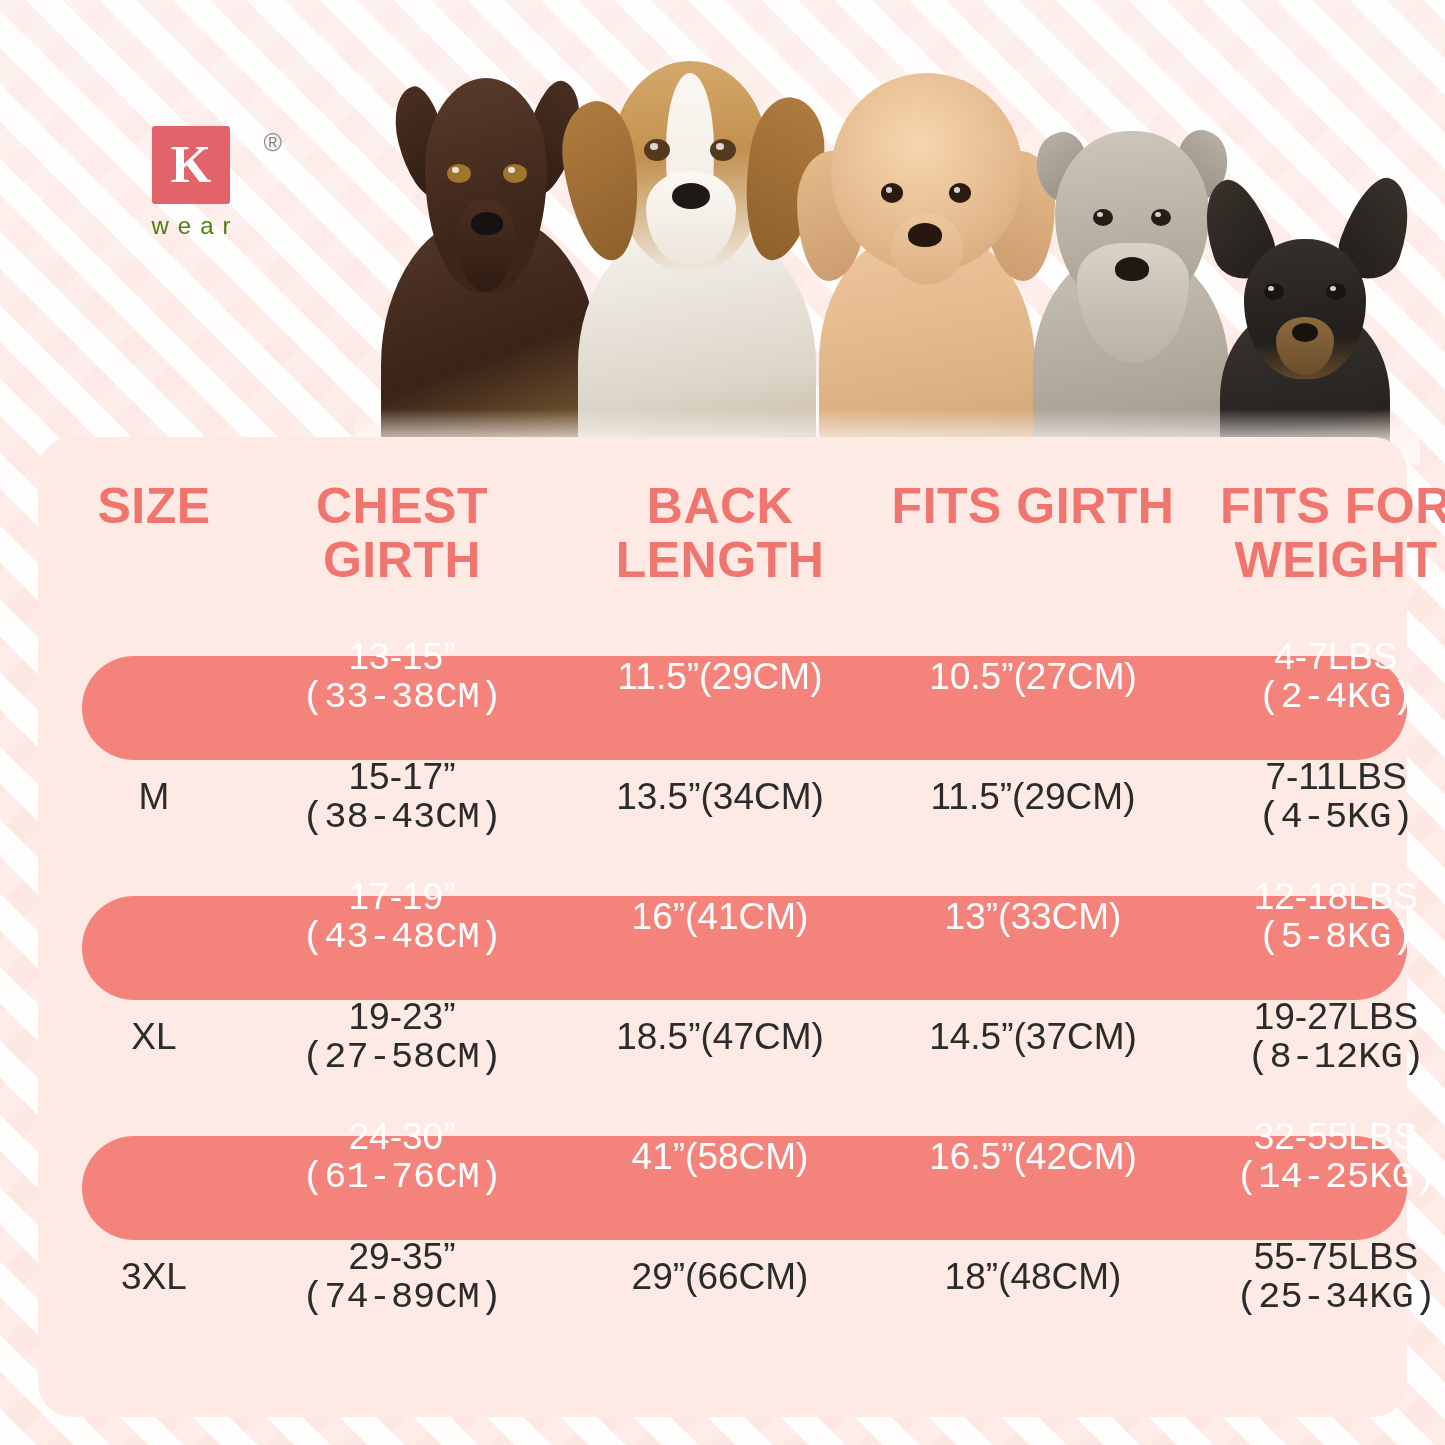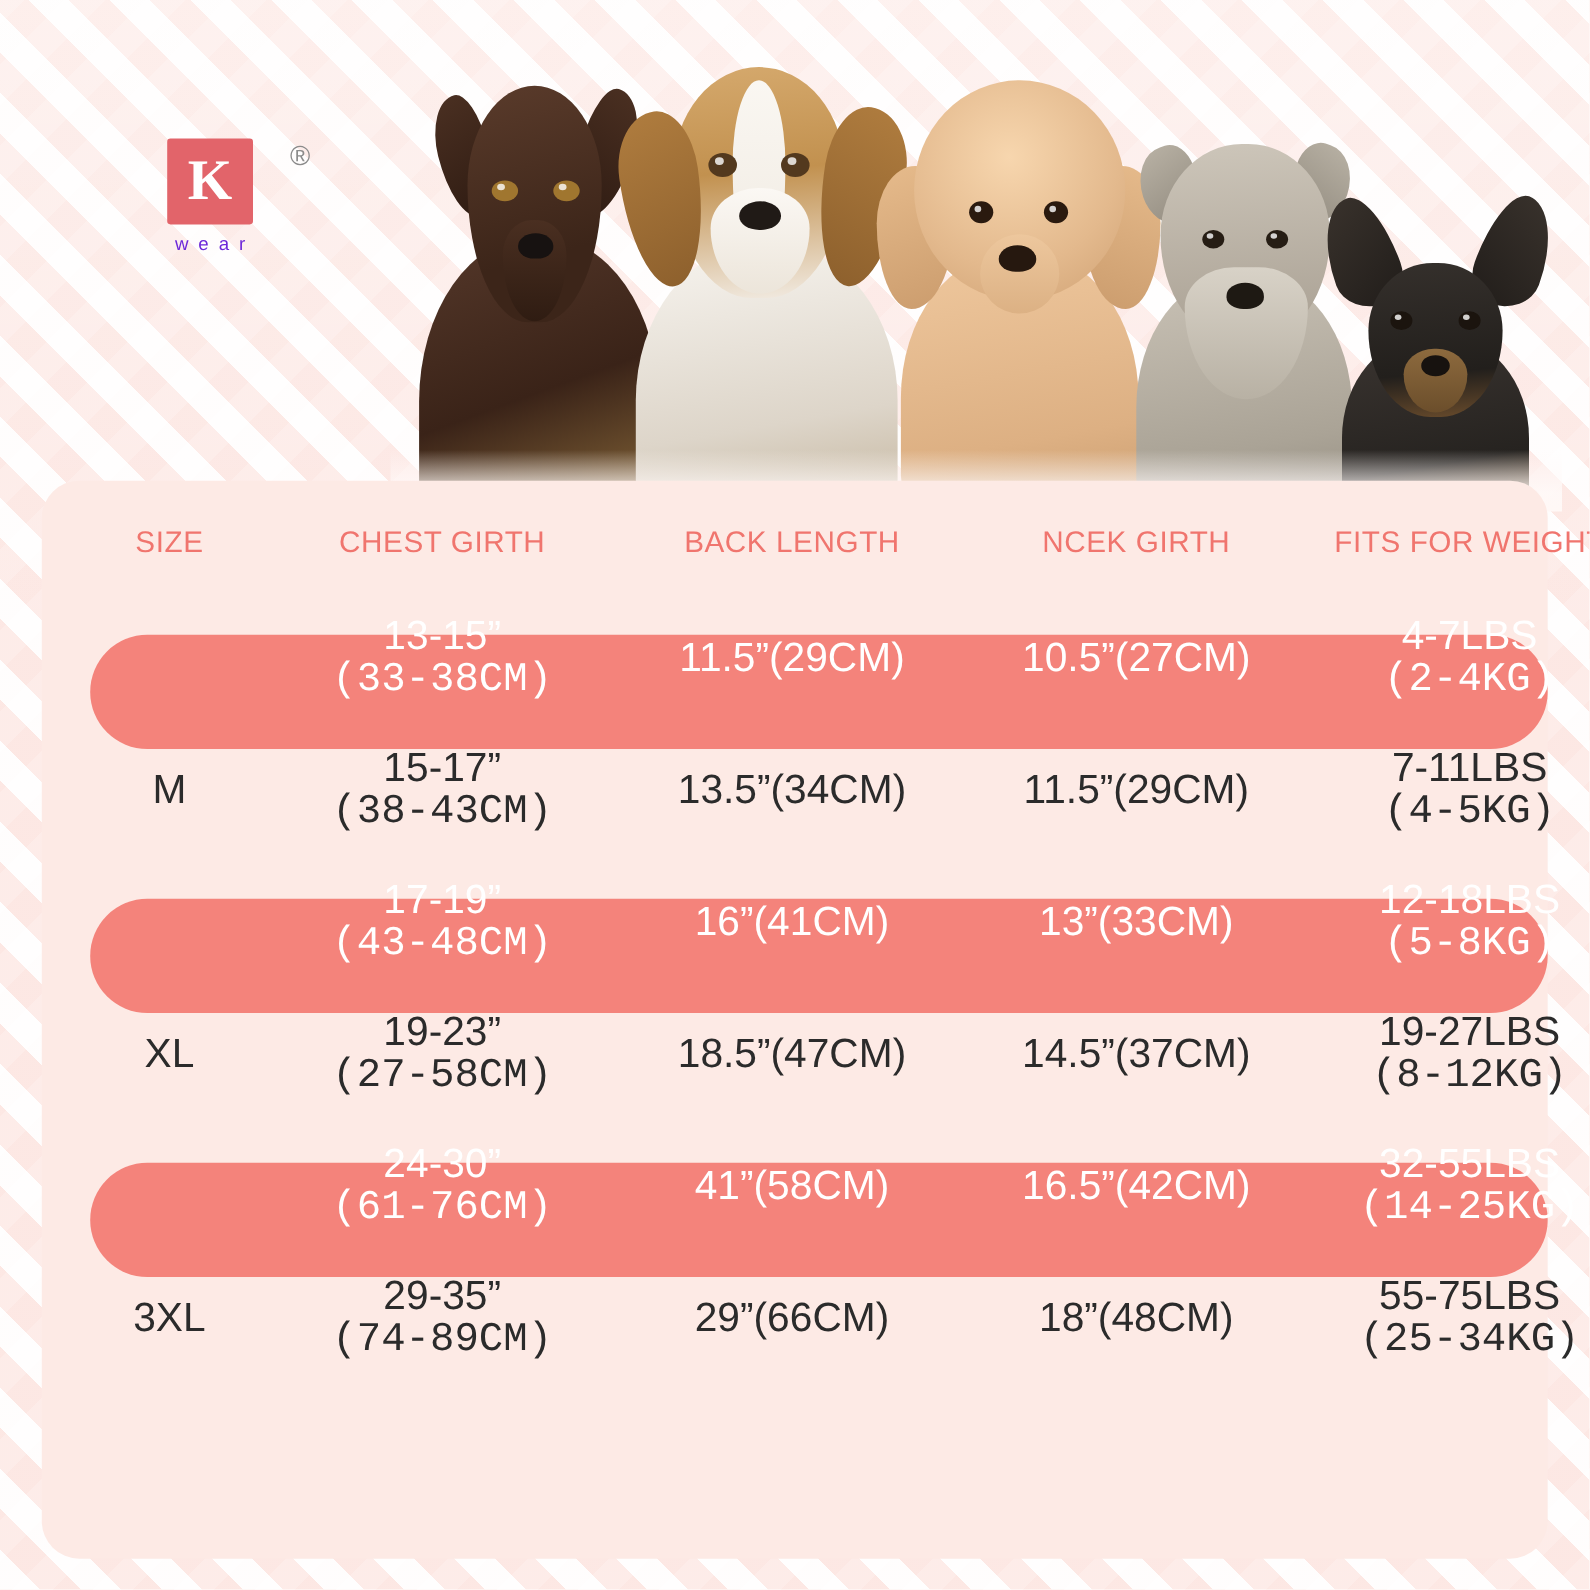--- a/index.html
+++ b/index.html
@@ -82,23 +82,23 @@
   .brand-name {
     margin-top: 22px;
     font-size: 49px;
     letter-spacing: 11px;
     color: #55565a;
     font-weight: 500;
     text-indent: 11px;
   }
   .brand-sub {
     margin-top: 8px;
-    font-size: 17px;
+    font-size: 24px;
     letter-spacing: 9px;
-    color: #6d28d9;
+    color: #4d7c0f;
     text-indent: 9px;
   }
 
   
   .dogs {
     position: absolute;
     left: 355px;
     top: 10px;
     width: 1065px;
     height: 455px;
@@ -322,22 +322,22 @@
 
   table.size-table {
     width: 100%;
     border-collapse: separate;
     border-spacing: 0 0;
     table-layout: fixed;
   }
 
   table.size-table th {
     color: #f0756e;
-    font-size: 27px;
-    font-weight: normal;
+    font-size: 50px;
+    font-weight: bold;
     letter-spacing: 0.5px;
     line-height: 1.08;
     padding: 12px 4px 30px 4px;
     text-align: center;
     vertical-align: top;
   }
   th.col-size { width: 180px; }
   th.col-chest { width: 300px; }
   th.col-back { width: 320px; }
   th.col-neck { width: 290px; }
@@ -462,21 +462,21 @@
           </th>
           <th class="col-chest">
             <span class="l1">CHEST</span>
             <span class="l2">GIRTH</span>
           </th>
           <th class="col-back">
             <span class="l1">BACK</span>
             <span class="l2">LENGTH</span>
           </th>
           <th class="col-neck">
-            <span class="l1">NCEK</span>
+            <span class="l1">FITS</span>
             <span class="l2">GIRTH</span>
           </th>
           <th class="col-weight">
             <span class="l1">FITS FOR</span>
             <span class="l2">WEIGHT</span>
           </th>
         </tr>
       </thead>
       <tbody>
 

